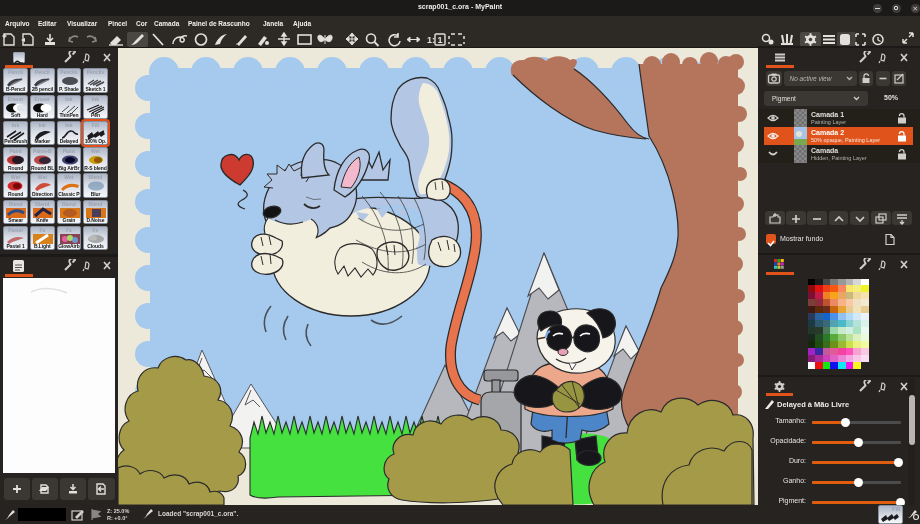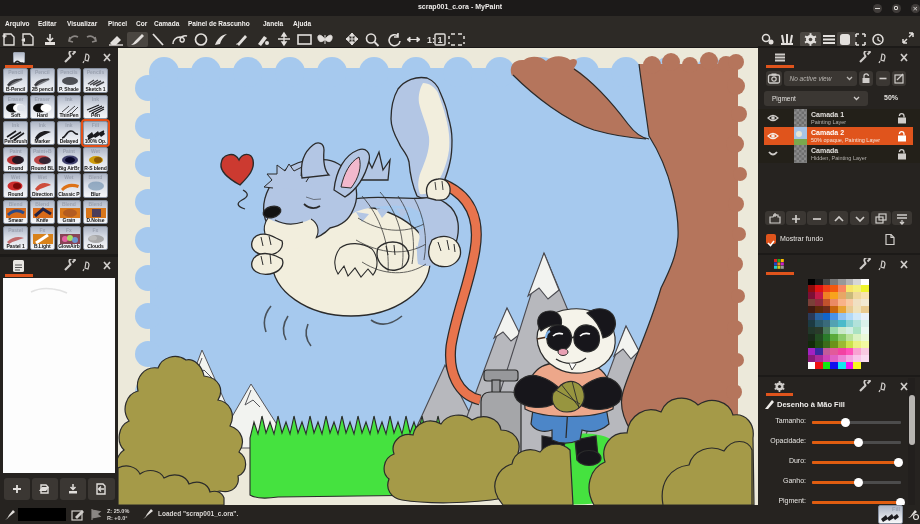--- a/index.html
+++ b/index.html
@@ -789,21 +789,21 @@
     <div class="orange-ul" style="left:8px;top:345px;width:27px"></div>
     <svg class="abs" style="left:99px;top:332px" width="56" height="13">
       <path d="M3 11 l6 -6" stroke="#d0cdca" stroke-width="2.2"></path>
       <path d="M9 5 a3 3 0 1 1 4 -4 l-2.5 2.5" stroke="#d0cdca" stroke-width="1.8" fill="none"></path>
       <path d="M25 3 c2 0 3 1 3 3 l-1 4 -3 -1 z M23 10 l-1 2" stroke="#d0cdca" stroke-width="1.2" fill="none"></path>
       <path d="M44 3 l6 7 M50 3 l-6 7" stroke="#d0cdca" stroke-width="1.7"></path>
     </svg>
     <svg class="abs" style="left:6px;top:351px" width="11" height="11">
       <path d="M1 10 L8 1 L10 3 L4 10 Z" fill="#efedea"></path>
     </svg>
-    <div class="abs" style="left:19px;top:352px;font-size:7.5px;font-weight:bold;color:#f0eeec">Desenho à Mão Fill</div>
+    <div class="abs" style="left:19px;top:352px;font-size:7.5px;font-weight:bold;color:#f0eeec">Delayed à Mão Livre</div>
     <div class="abs" style="left:0;top:369px;width:48px;text-align:right;font-size:7px;color:#e8e6e3">Tamanho:</div>
     <div class="abs" style="left:54px;top:373px;width:89px;height:2.6px;background:#4c4c4c;border-radius:1px"></div>
     <div class="abs" style="left:54px;top:373px;width:34px;height:2.6px;background:#e05d10;border-radius:1px"></div>
     <div class="abs" style="left:83px;top:369.8px;width:9px;height:9px;border-radius:50%;background:#fff"></div>
     <div class="abs" style="left:0;top:389px;width:48px;text-align:right;font-size:7px;color:#e8e6e3">Opacidade:</div>
     <div class="abs" style="left:54px;top:393px;width:89px;height:2.6px;background:#4c4c4c;border-radius:1px"></div>
     <div class="abs" style="left:54px;top:393px;width:46px;height:2.6px;background:#e05d10;border-radius:1px"></div>
     <div class="abs" style="left:96px;top:389.8px;width:9px;height:9px;border-radius:50%;background:#fff"></div>
     <div class="abs" style="left:0;top:409px;width:48px;text-align:right;font-size:7px;color:#e8e6e3">Duro:</div>
     <div class="abs" style="left:54px;top:413px;width:89px;height:2.6px;background:#4c4c4c;border-radius:1px"></div>

